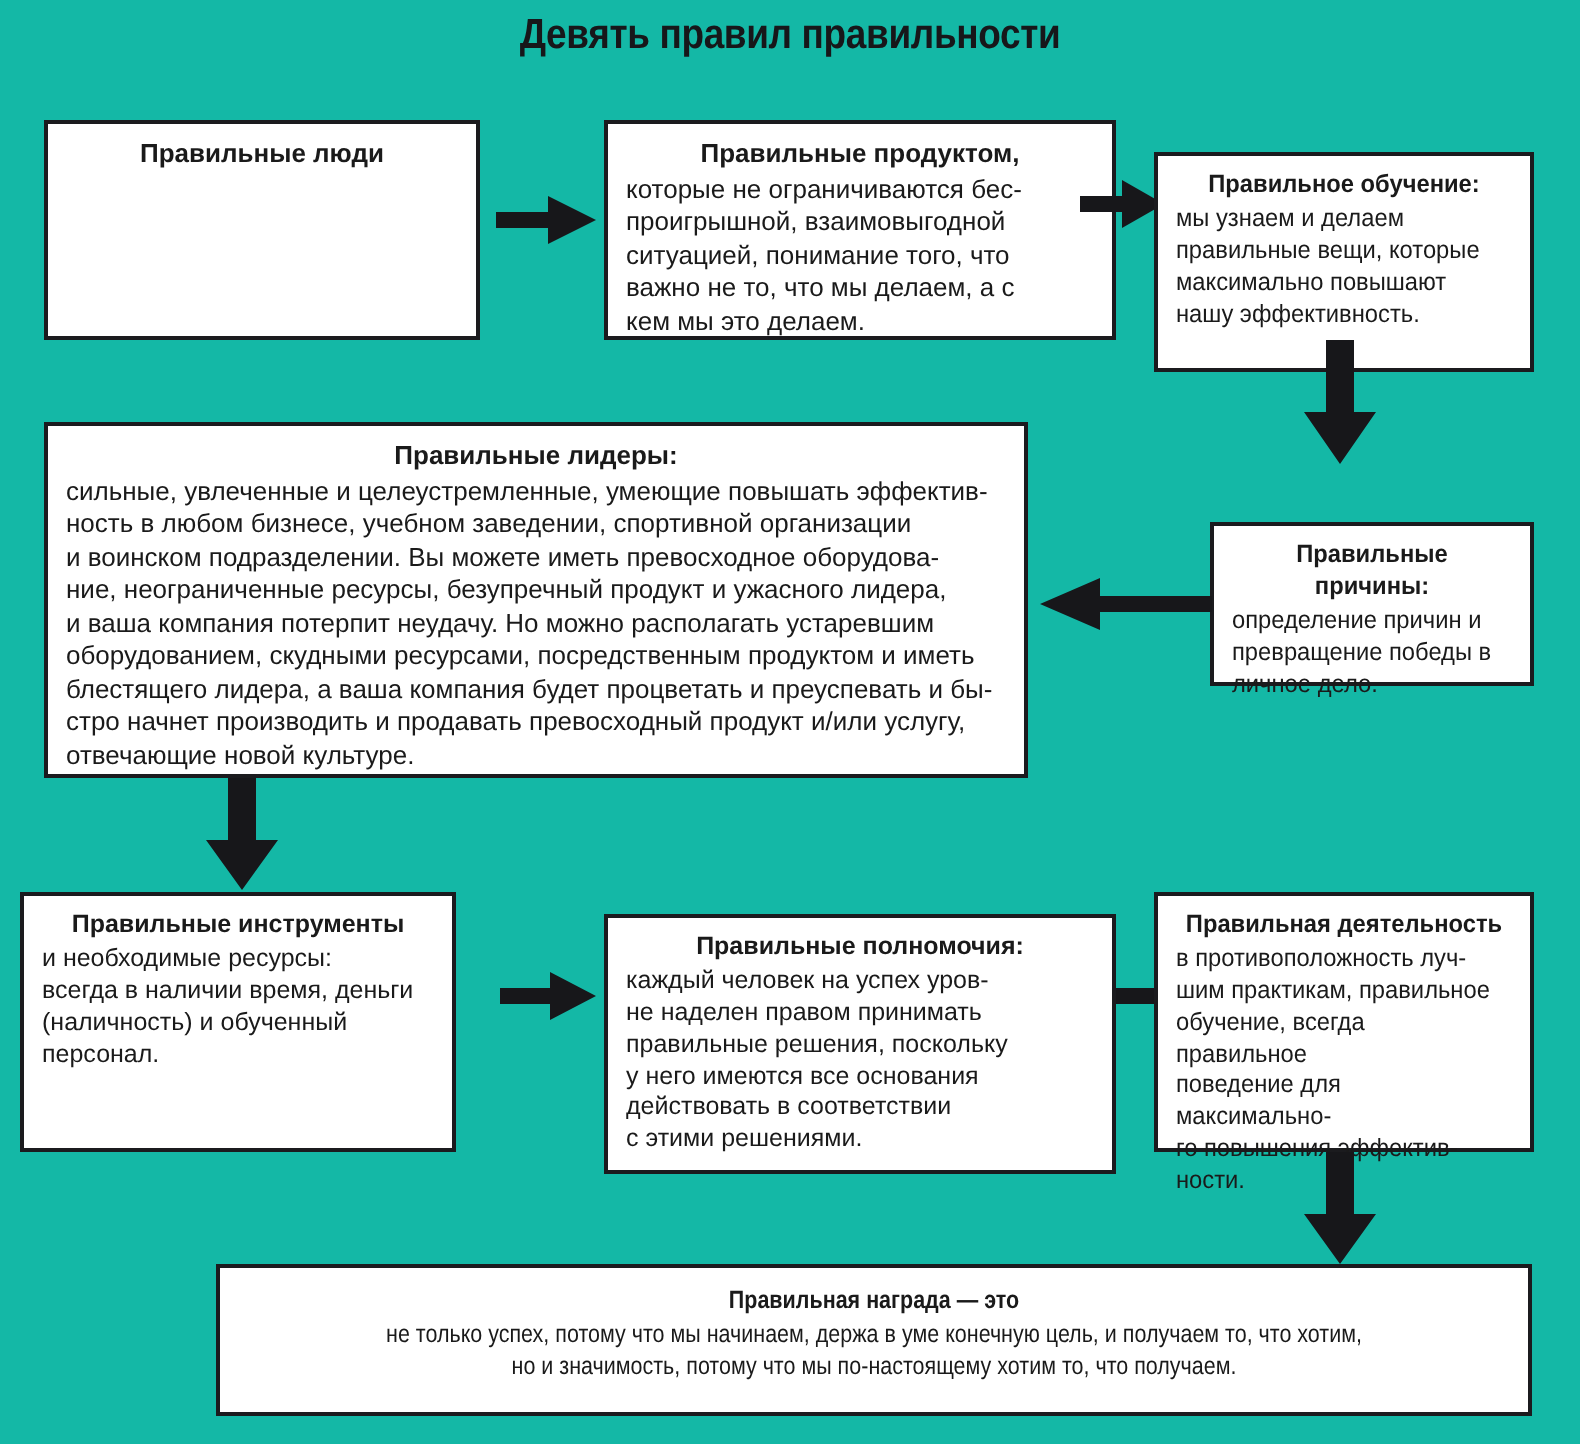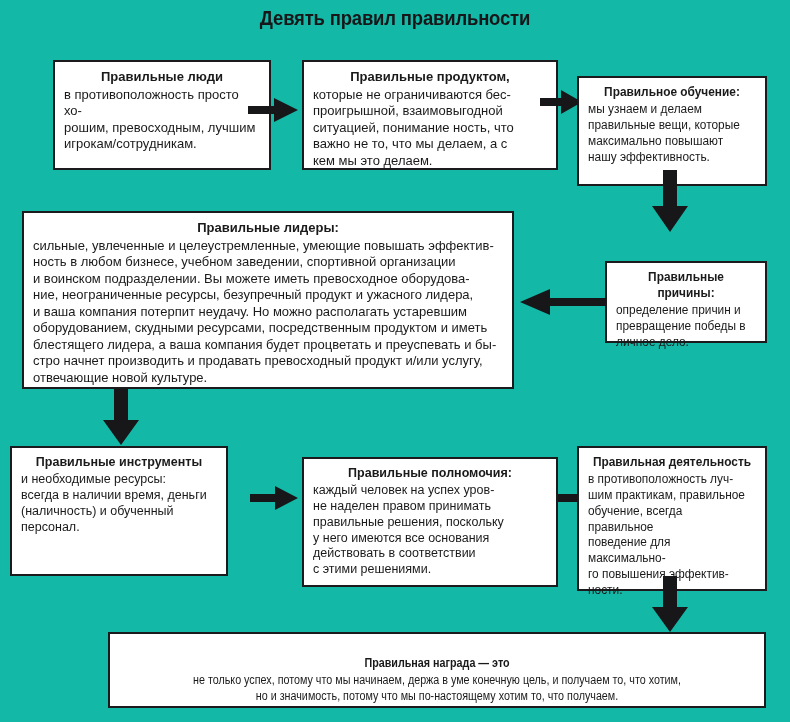--- a/index.html
+++ b/index.html
@@ -75,38 +75,35 @@
 
   svg.arrowsvg { display: block; overflow: visible; }
 </style>
 </head>
 <body>
 
 <div id="canvas">
 
   <div class="diagram-title">Девять правил правильности</div>
 
-  <div class="node fs13" style="left:22px; top:60px; width:218px; height:110px;margin-left:31px;">
+  <div class="node fs13" style="left:22px; top:60px; width:218px; height:110px;">
     <span class="hd">Правильные люди</span>
-    <span class="bd">в противоположность просто хо-
-рошим, превосходным, лучшим
-игрокам/сотрудникам.</span>
   </div>
 
   <div class="arrow right" style="left:248px; top:95px; width:50px; height:30px;">
     <svg class="arrowsvg" width="50" height="30" viewBox="0 0 50 30">
       <path d="M0,11 L26,11 L26,3 L50,15 L26,27 L26,19 L0,19 Z" fill="#17171a"></path>
     </svg>
   </div>
 
   <div class="node fs13" style="left:302px; top:60px; width:256px; height:110px;">
     <span class="hd">Правильные продуктом,</span>
     <span class="bd">которые не ограничиваются бес-
 проигрышной, взаимовыгодной
-ситуацией, понимание ность, что
+ситуацией, понимание того, что
 важно не то, что мы делаем, а с
 кем мы это делаем.</span>
   </div>
 
   <div class="arrow right" style="left:540px; top:88px; width:42px; height:28px;">
     <svg class="arrowsvg" width="42" height="28" viewBox="0 0 42 28">
       <path d="M0,10 L21,10 L21,2 L42,14 L21,26 L21,18 L0,18 Z" fill="#17171a"></path>
     </svg>
   </div>
 
@@ -179,35 +176,35 @@
 действовать в соответствии
 с этими решениями.</span>
   </div>
 
   <div class="arrow right" style="left:558px; top:483px; width:44px; height:30px;">
     <svg class="arrowsvg" width="44" height="30" viewBox="0 0 44 30">
       <path d="M0,11 L22,11 L22,3 L44,15 L22,27 L22,19 L0,19 Z" fill="#17171a"></path>
     </svg>
   </div>
 
-  <div class="node fs125 narrow" style="left:577px; top:446px; width:190px; height:145px;">
+  <div class="node fs125 narrow" style="left:577px; top:446px; width:190px; height:130px;">
     <span class="hd">Правильная деятельность</span>
     <span class="bd">в противоположность луч-
 шим практикам, правильное
 обучение, всегда правильное
 поведение для максимально-
 го повышения эффектив-
 ности.</span>
   </div>
 
   <div class="arrow down" style="left:650px; top:576px; width:40px; height:56px;">
     <svg class="arrowsvg" width="40" height="56" viewBox="0 0 40 56">
       <path d="M13,0 L27,0 L27,31 L38,31 L20,56 L2,31 L13,31 Z" fill="#17171a"></path>
     </svg>
   </div>
 
-  <div class="node cond" style="left:108px; top:632px; width:658px; height:76px; padding-top:22px;">
+  <div class="node cond" style="left:108px; top:632px; width:658px; height:76px; padding-top:9px;">
     <span class="hd">Правильная награда — это</span>
     <span class="bd">не только успех, потому что мы начинаем, держа в уме конечную цель, и получаем то, что хотим,
 но и значимость, потому что мы по-настоящему хотим то, что получаем.</span>
   </div>
 
 </div>
 
 </body></html>

